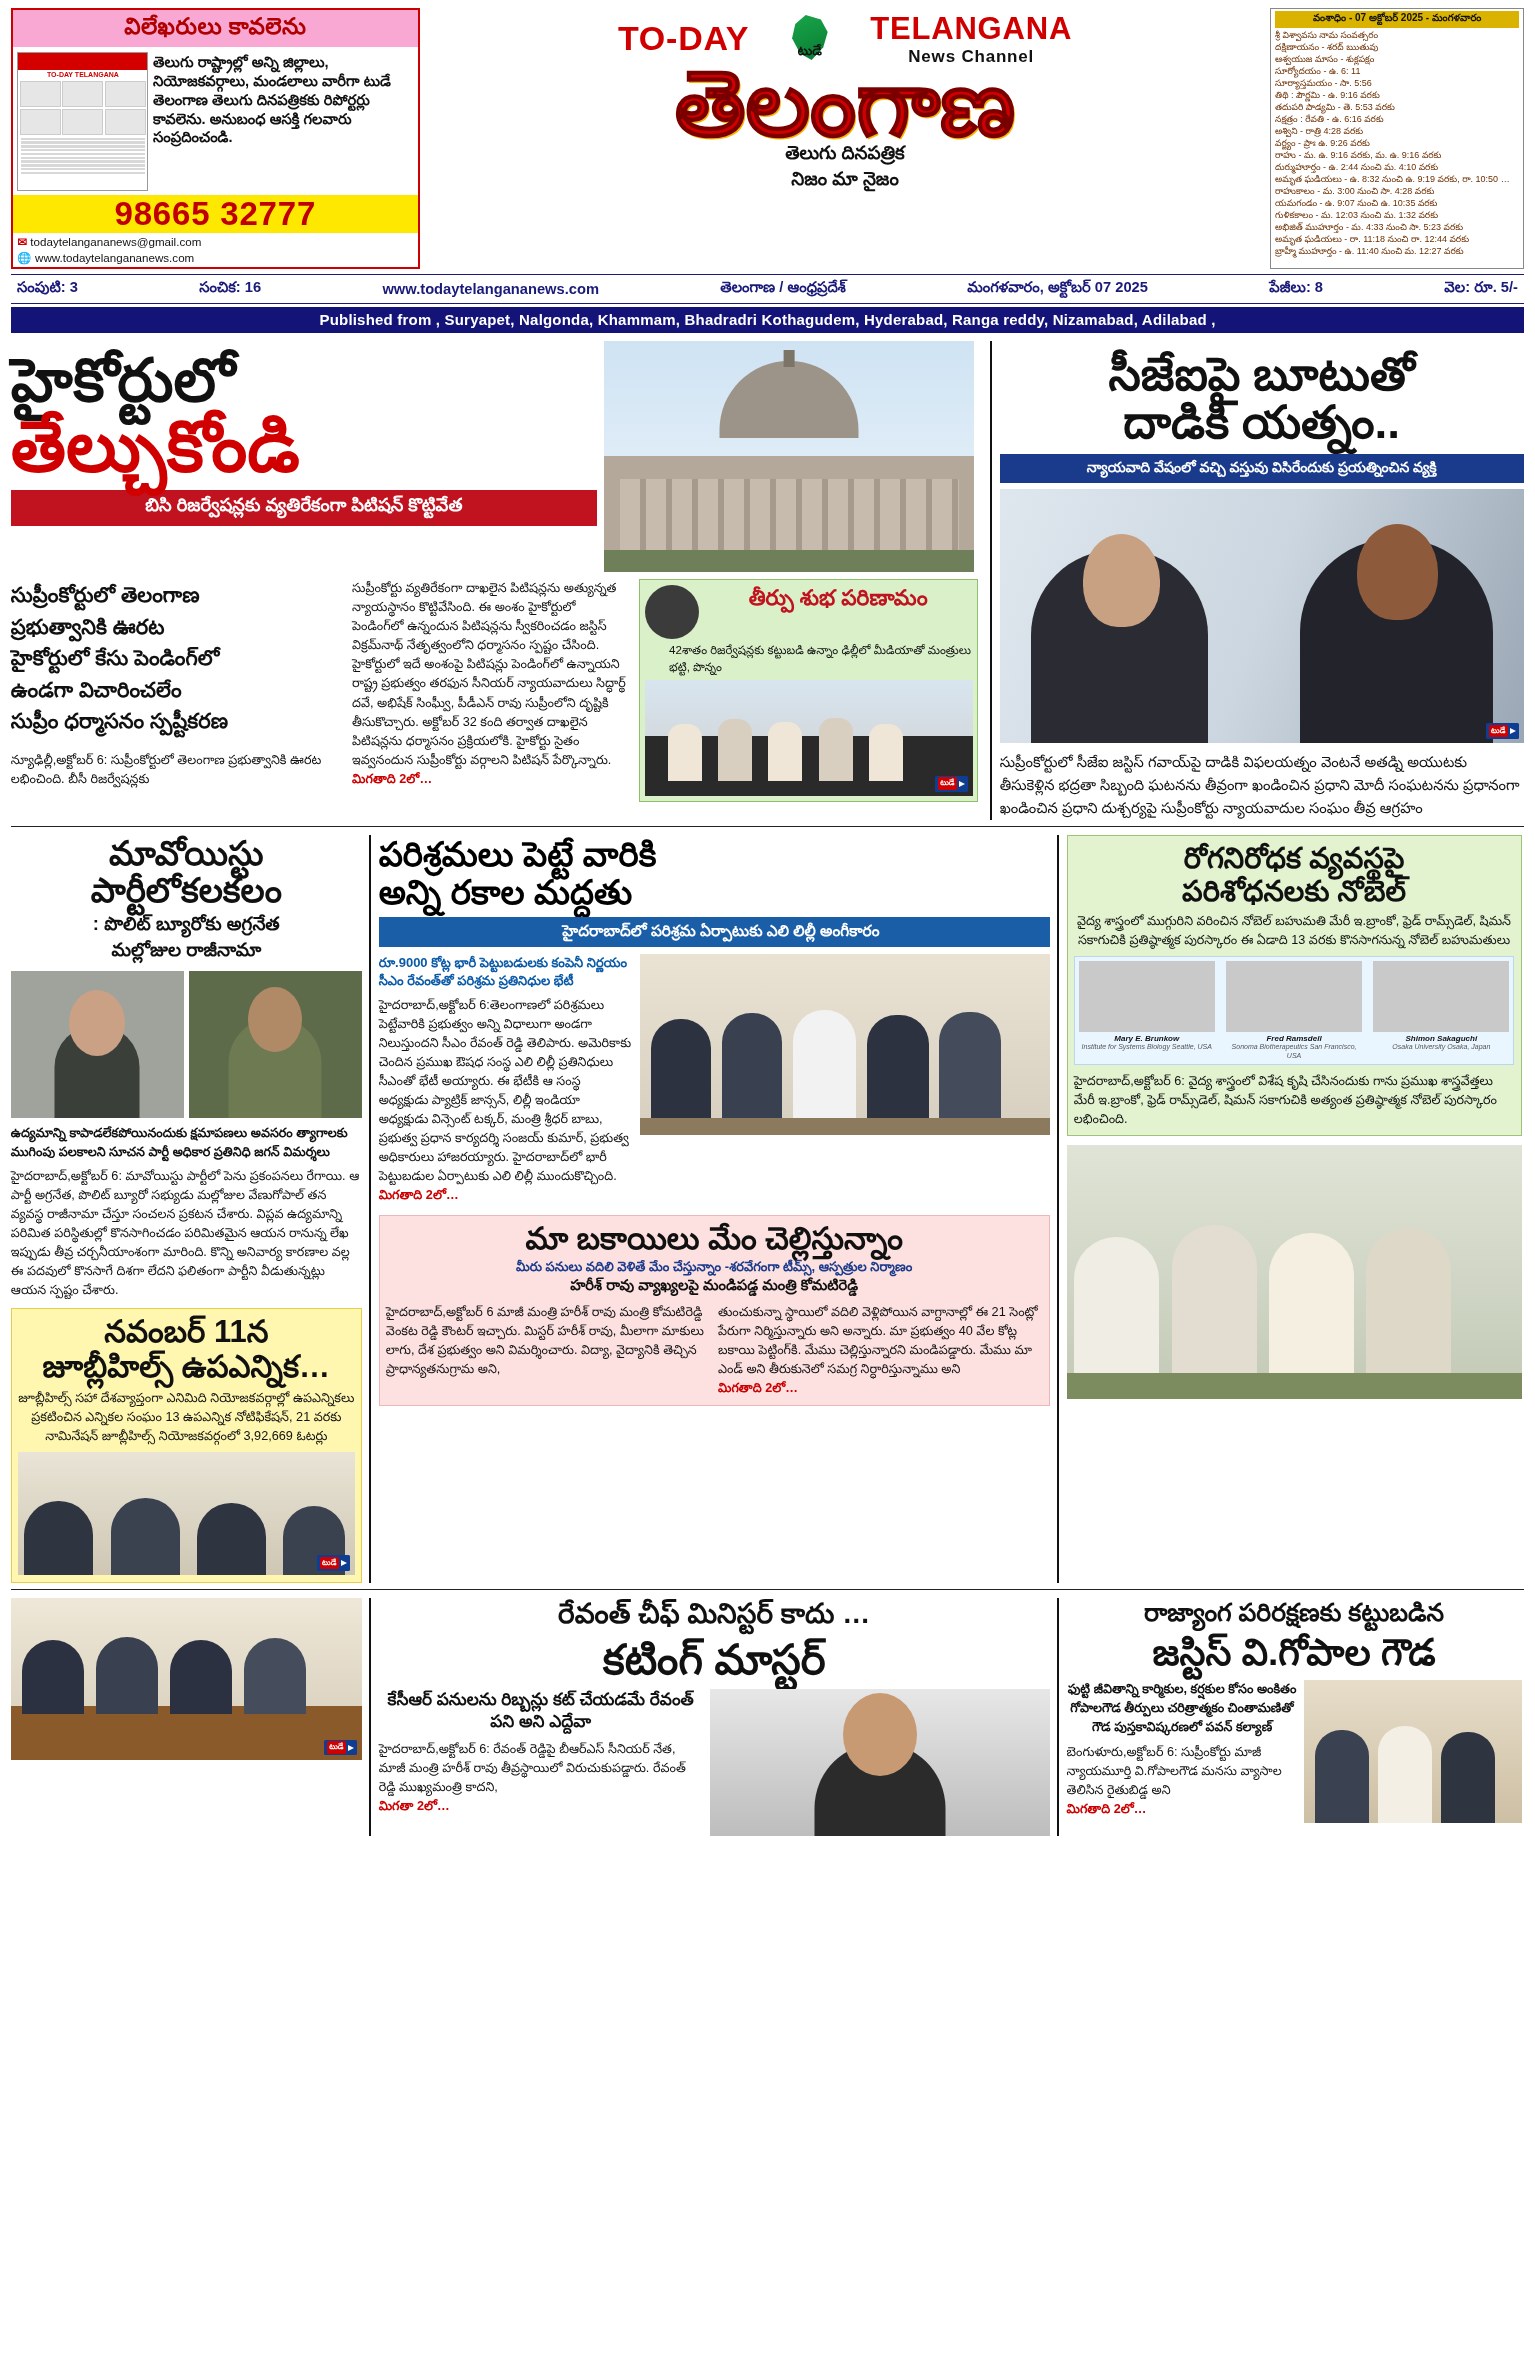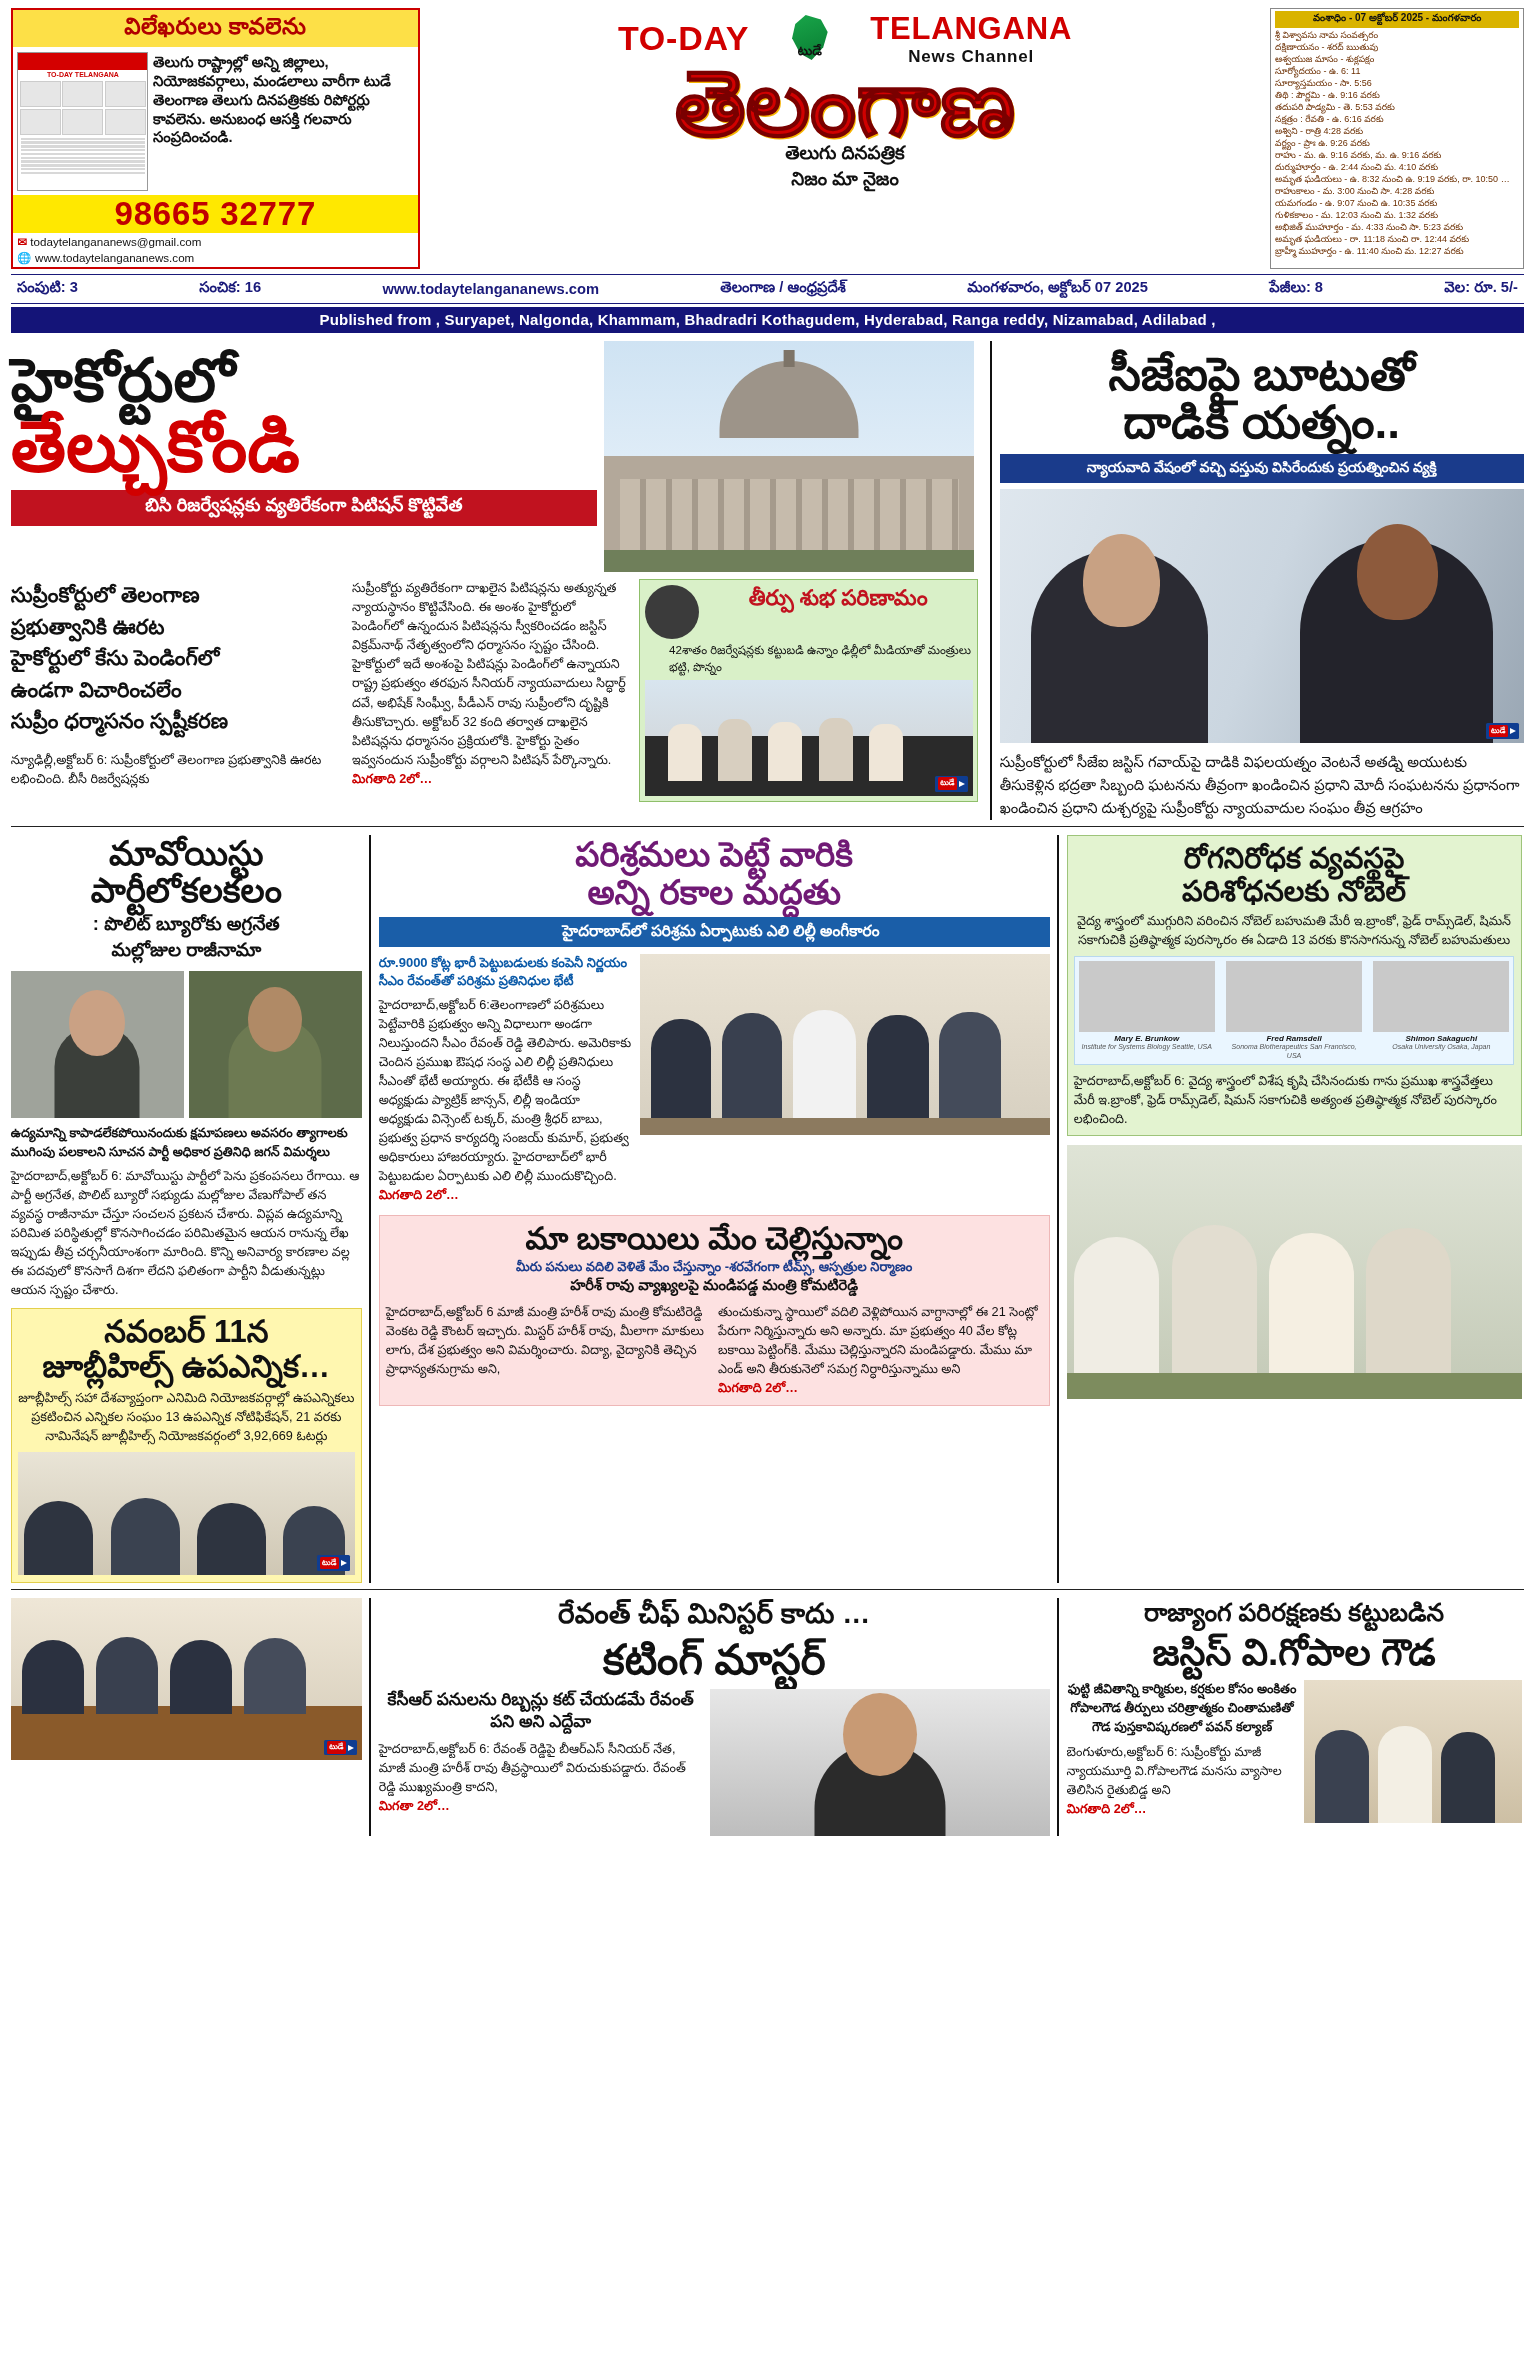--- a/index.html
+++ b/index.html
@@ -12,21 +12,21 @@
   }
   .page { width:1535px; min-height:2377px; position:relative; padding:7.7px 10.8px 10.8px 10.8px; }
 
   
   .masthead { display:flex; align-items:stretch; gap:4.6px; border:0; }
   .mh-left {
     width:409px; border:2.3px solid #c00; background:#fff;
     display:flex; flex-direction:column;
   }
   .mh-left-top {
-    background:#fde047; color:#b00000; text-align:center;
+    background:#f9a8d4; color:#b00000; text-align:center;
     font-size:23px; font-weight:bold; padding:3.1px 0 2.3px 0; letter-spacing:0.4px;
   }
   .mh-left-body { display:flex; gap:4.6px; padding:4.6px; }
   .mini-paper {
     width:131px; height:139px; border:0.8px solid #999; background:#fff;
     position:relative; overflow:hidden; flex:0 0 auto;
   }
   .mini-paper .mp-band { height:17px; background:#d40000; }
   .mini-paper .mp-title { font-size:7px; color:#c00; text-align:center; font-weight:bold; padding:1.5px; }
   .mini-paper .mp-grid { display:grid; grid-template-columns:1fr 1fr 1fr; gap:1.5px; padding:1.5px; }
@@ -115,21 +115,21 @@
   .logo-chip .redbox{ background:#d10000; padding:0.8px 2.3px; border-radius:1.5px;}
 
   .right-hl { font-size:46px; font-weight:bold; color:#111; line-height:1.05; text-align:center;}
   .bluebar {
     background:#1a3b8b; color:#fff; font-size:14px; font-weight:bold;
     text-align:center; padding:4.6px 6.2px;
   }
   .greenbox { background:#d9f0c8; border:0.8px solid #8fbf6a; padding:4.6px; }
   .greenhead { color:#c1121f; font-size:21.6px; font-weight:bold; text-align:center; }
 
-  .sec-title { font-size:34px; font-weight:bold; text-align:center; color:#701a75; line-height:1.12;}
+  .sec-title { font-size:34px; font-weight:bold; text-align:left; color:#000000; line-height:1.12;}
   .subbar-blue { background:#1a5ea8; color:#fff; font-weight:bold; font-size:15.4px; text-align:center; padding:4.6px; }
   .leadline { color:#0b5aa8; font-weight:bold; font-size:13px; line-height:1.45; }
 
   .yellowbox { background:#fff7b0; border:0.8px solid #e3cf4b; padding:6.2px; }
   .yellow-hl { font-size:31px; font-weight:bold; color:#111; text-align:center; line-height:1.12; }
   .pinkbox { background:#fde1e1; border:0.8px solid #eeb7b7; padding:6.2px; }
   .greenbox2 { background:#e3f3d0; border:0.8px solid #9ec47a; padding:6.2px; }
 
   .nobel-card { background:#eaf6ff; border:0.8px solid #b8d8ef; display:flex; gap:11px; padding:3.9px;font-style:italic; }
   .nobel-card .nc { flex:1; text-align:center; }

